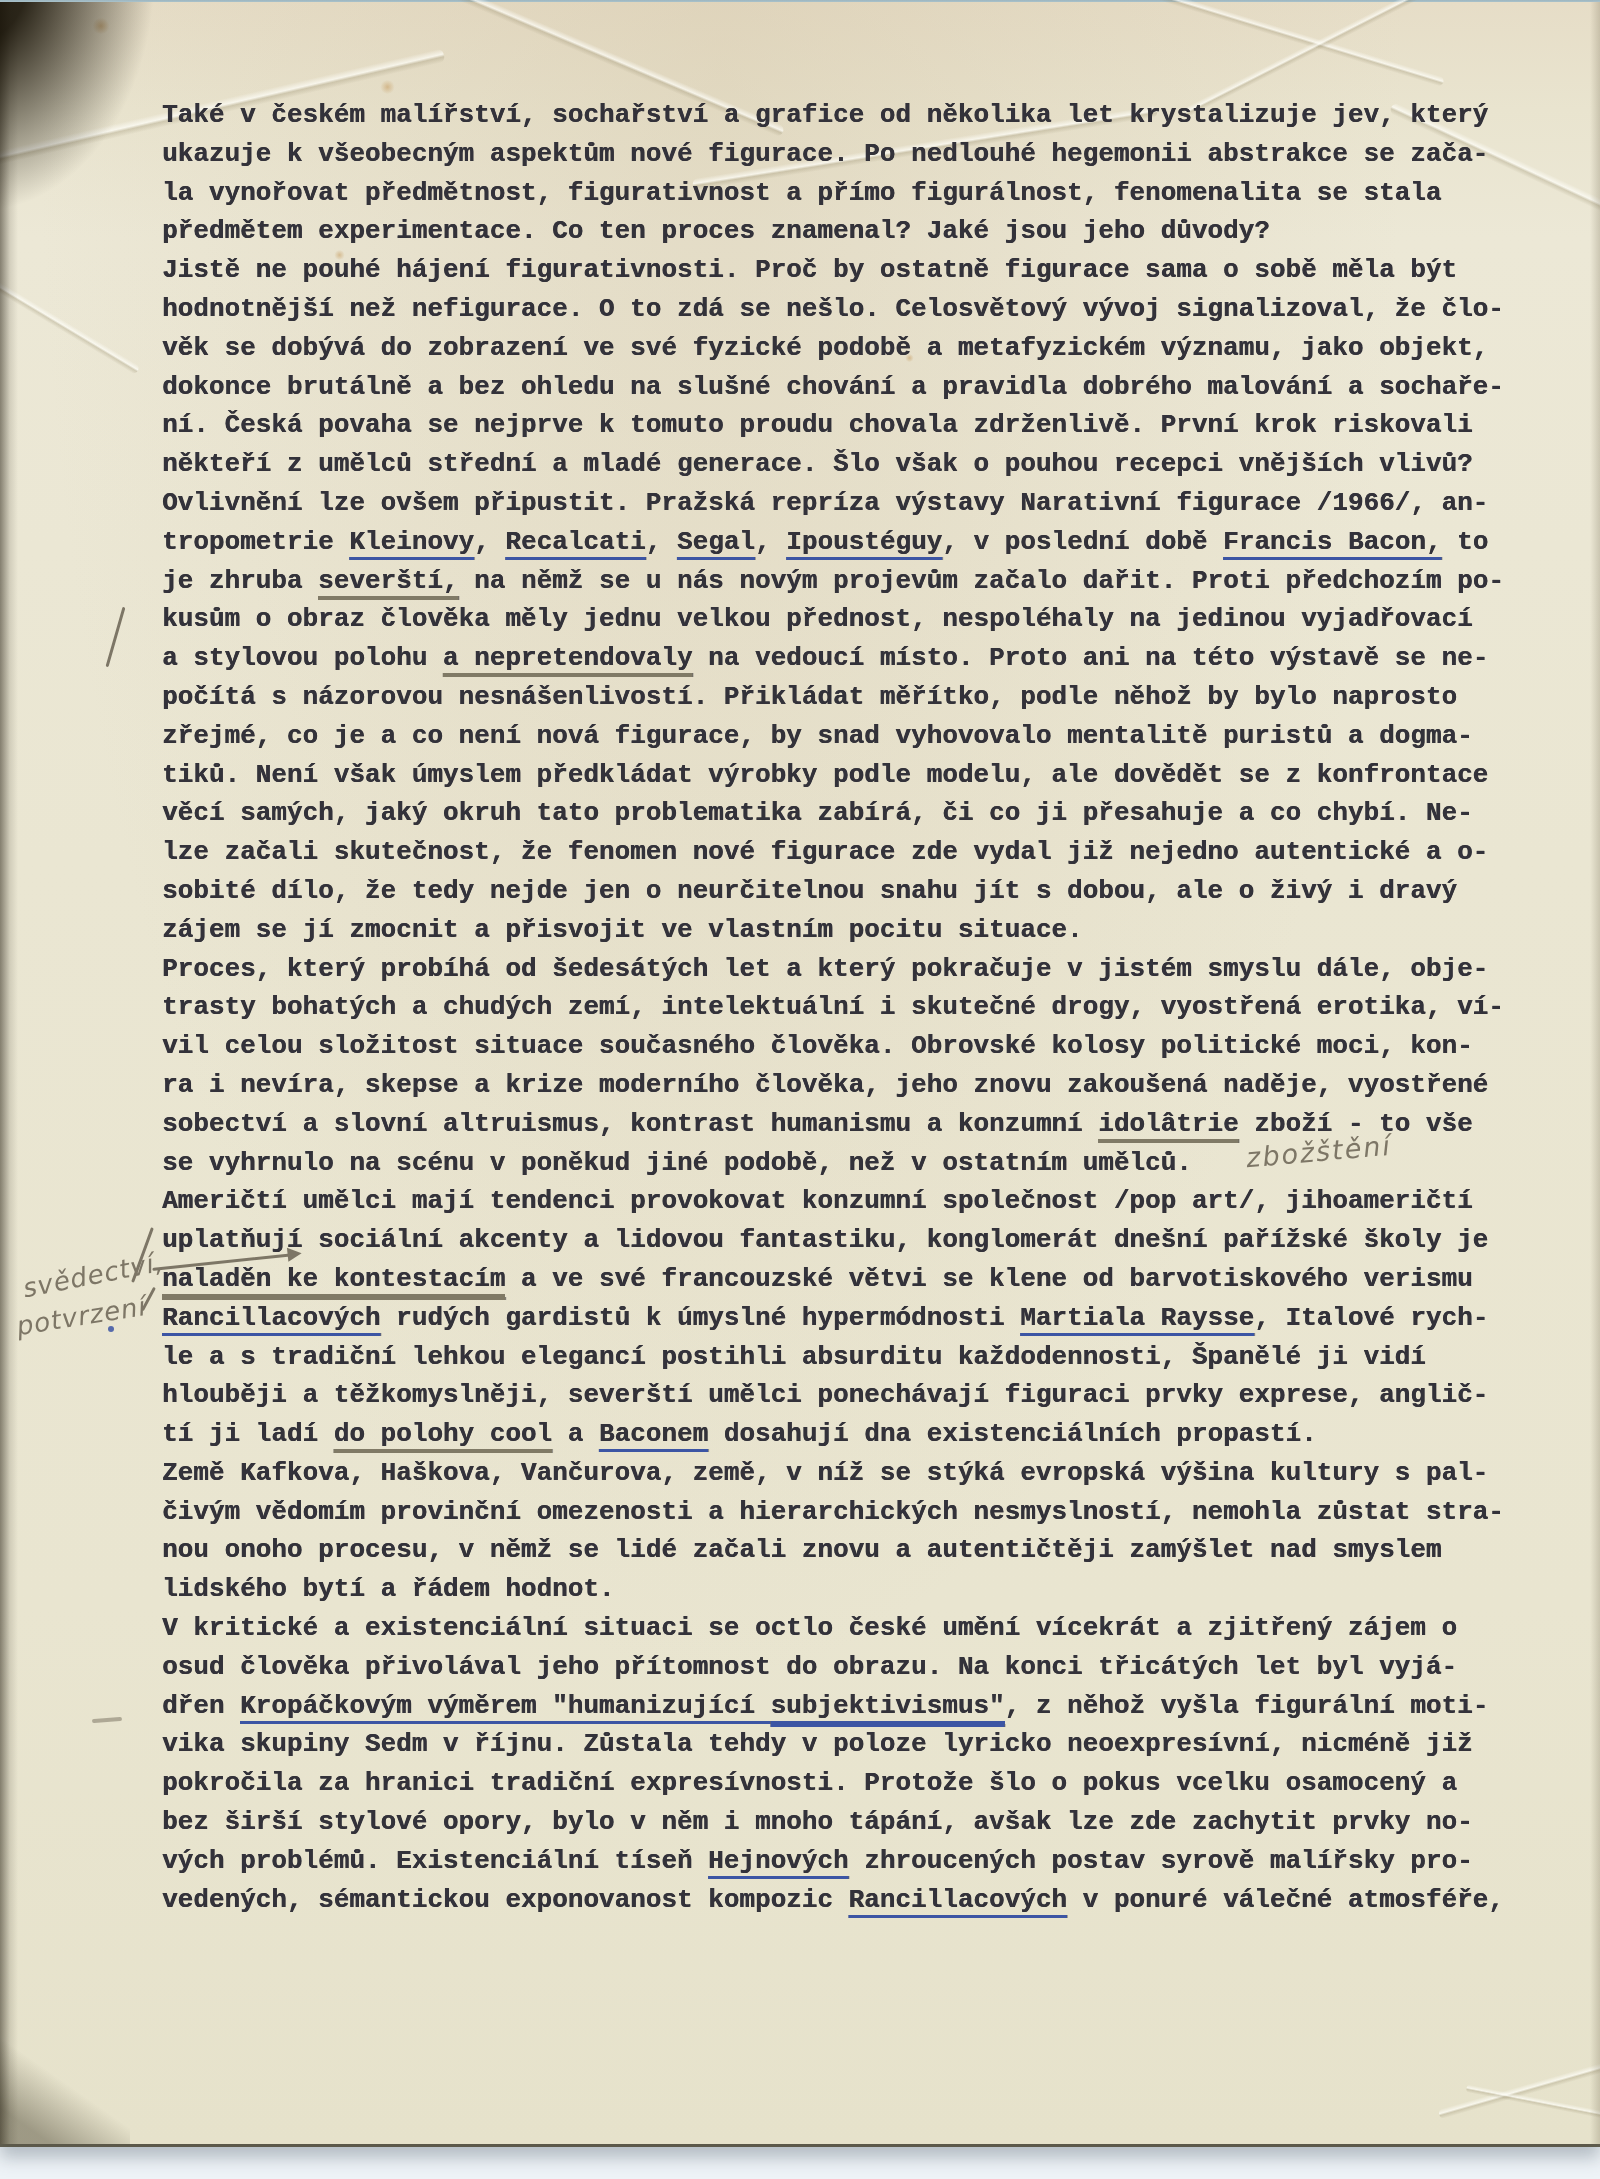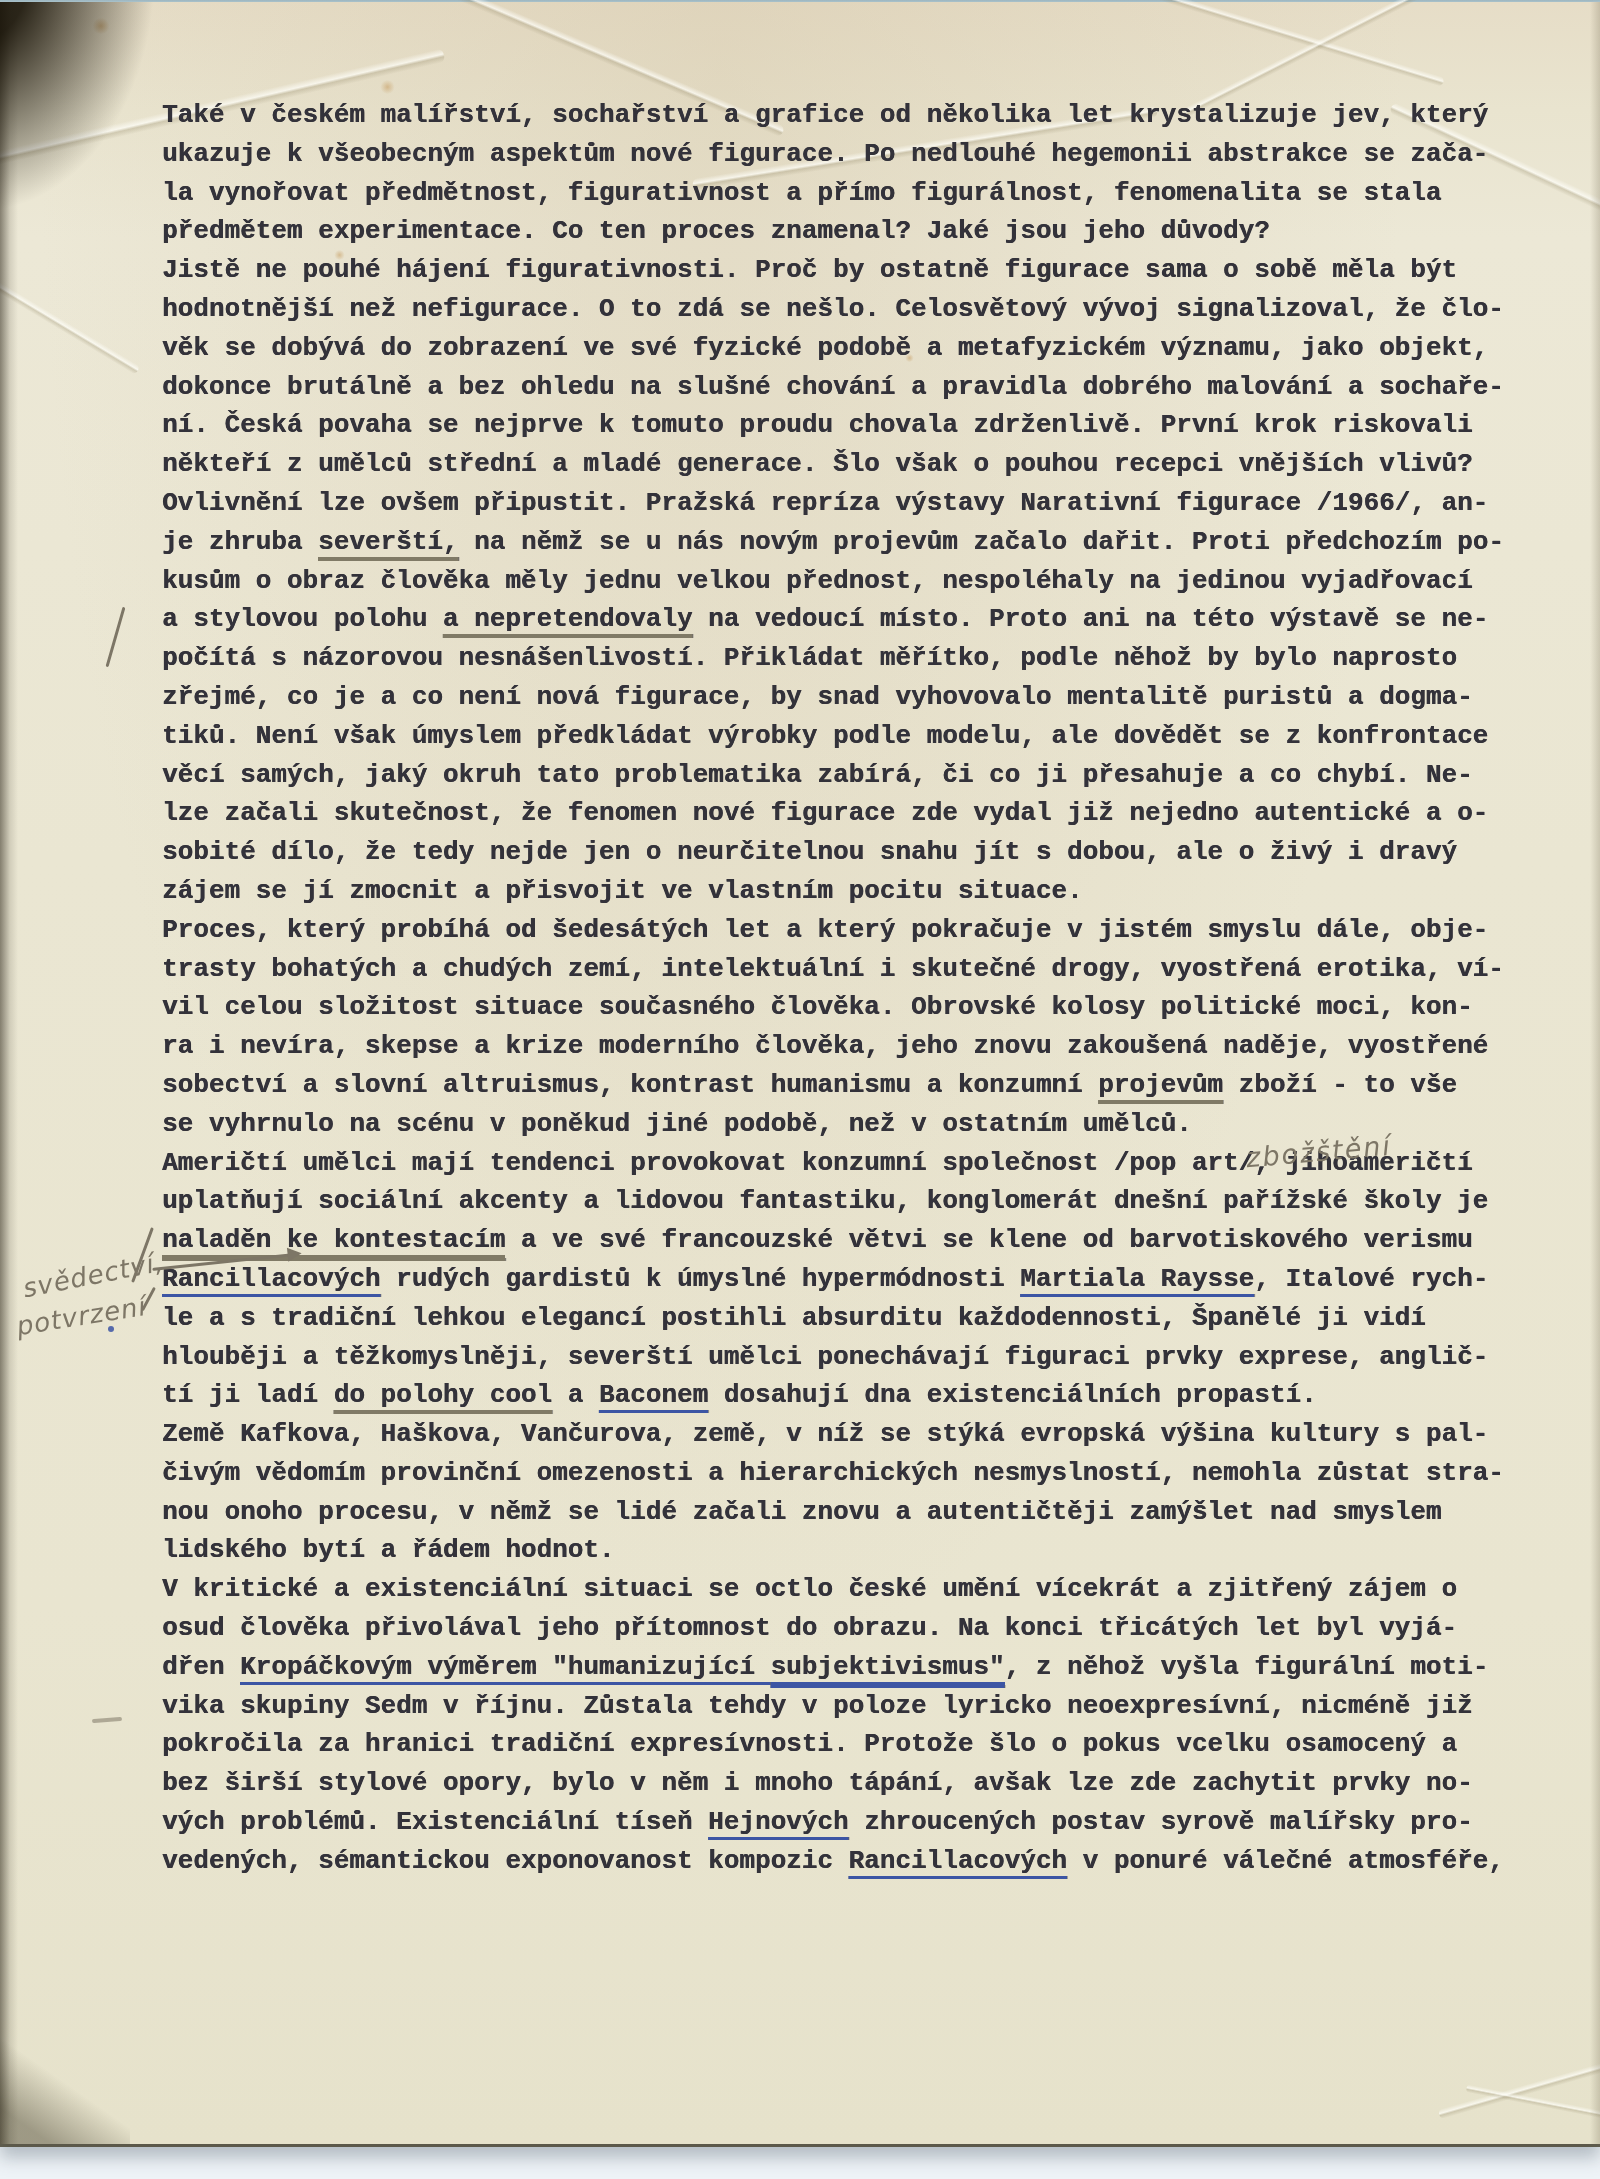--- a/index.html
+++ b/index.html
@@ -92,35 +92,36 @@
       <div class="tline"><span>ukazuje k všeobecným aspektům nové figurace. Po nedlouhé hegemonii abstrakce se zača-</span></div>
       <div class="tline"><span>la vynořovat předmětnost, figurativnost a přímo figurálnost, fenomenalita se stala</span></div>
       <div class="tline"><span>předmětem experimentace. Co ten proces znamenal? Jaké jsou jeho důvody?</span></div>
       <div class="tline"><span>Jistě ne pouhé hájení figurativnosti. Proč by ostatně figurace sama o sobě měla být</span></div>
       <div class="tline"><span>hodnotnější než nefigurace. O to zdá se nešlo. Celosvětový vývoj signalizoval, že člo-</span></div>
       <div class="tline"><span>věk se dobývá do zobrazení ve své fyzické podobě a metafyzickém významu, jako objekt,</span></div>
       <div class="tline"><span>dokonce brutálně a bez ohledu na slušné chování a pravidla dobrého malování a sochaře-</span></div>
       <div class="tline"><span>ní. Česká povaha se nejprve k tomuto proudu chovala zdrženlivě. První krok riskovali</span></div>
       <div class="tline"><span>někteří z umělců střední a mladé generace. Šlo však o pouhou recepci vnějších vlivů?</span></div>
       <div class="tline"><span>Ovlivnění lze ovšem připustit. Pražská repríza výstavy Narativní figurace /1966/, an-</span></div>
+      <div class="tline"><span>tropometrie </span><span class="u-blue">Kleinovy</span><span>, </span><span class="u-blue">Recalcati</span><span>, </span><span class="u-blue">Segal</span><span>, </span><span class="u-blue">Ipoustéguy</span><span>, v poslední době </span><span class="u-blue">Francis Bacon,</span><span> to</span></div>
       <div class="tline"><span>je zhruba </span><span class="u-pencil">severští,</span><span> na němž se u nás novým projevům začalo dařit. Proti předchozím po-</span></div>
       <div class="tline"><span>kusům o obraz člověka měly jednu velkou přednost, nespoléhaly na jedinou vyjadřovací</span></div>
       <div class="tline"><span>a stylovou polohu </span><span class="u-pencil">a nepretendovaly</span><span> na vedoucí místo. Proto ani na této výstavě se ne-</span></div>
       <div class="tline"><span>počítá s názorovou nesnášenlivostí. Přikládat měřítko, podle něhož by bylo naprosto</span></div>
       <div class="tline"><span>zřejmé, co je a co není nová figurace, by snad vyhovovalo mentalitě puristů a dogma-</span></div>
       <div class="tline"><span>tiků. Není však úmyslem předkládat výrobky podle modelu, ale dovědět se z konfrontace</span></div>
       <div class="tline"><span>věcí samých, jaký okruh tato problematika zabírá, či co ji přesahuje a co chybí. Ne-</span></div>
       <div class="tline"><span>lze začali skutečnost, že fenomen nové figurace zde vydal již nejedno autentické a o-</span></div>
       <div class="tline"><span>sobité dílo, že tedy nejde jen o neurčitelnou snahu jít s dobou, ale o živý i dravý</span></div>
       <div class="tline"><span>zájem se jí zmocnit a přisvojit ve vlastním pocitu situace.</span></div>
       <div class="tline"><span>Proces, který probíhá od šedesátých let a který pokračuje v jistém smyslu dále, obje-</span></div>
       <div class="tline"><span>trasty bohatých a chudých zemí, intelektuální i skutečné drogy, vyostřená erotika, ví-</span></div>
       <div class="tline"><span>vil celou složitost situace současného člověka. Obrovské kolosy politické moci, kon-</span></div>
       <div class="tline"><span>ra i nevíra, skepse a krize moderního člověka, jeho znovu zakoušená naděje, vyostřené</span></div>
-      <div class="tline"><span>sobectví a slovní altruismus, kontrast humanismu a konzumní </span><span class="u-pencil">projevům</span><span> zboží - to vše</span></div>
+      <div class="tline"><span>sobectví a slovní altruismus, kontrast humanismu a konzumní </span><span class="u-pencil">idolâtrie</span><span> zboží - to vše</span></div>
       <div class="tline"><span>se vyhrnulo na scénu v poněkud jiné podobě, než v ostatním umělců.</span></div>
       <div class="tline"><span>Američtí umělci mají tendenci provokovat konzumní společnost /pop art/, jihoameričtí</span></div>
       <div class="tline"><span>uplatňují sociální akcenty a lidovou fantastiku, konglomerát dnešní pařížské školy je</span></div>
       <div class="tline"><span class="u-pencil2">naladěn ke kontestacím</span><span> a ve své francouzské větvi se klene od barvotiskového verismu</span></div>
       <div class="tline"><span class="u-blue">Rancillacových</span><span> rudých gardistů k úmyslné hypermódnosti </span><span class="u-blue">Martiala Raysse</span><span>, Italové rych-</span></div>
       <div class="tline"><span>le a s tradiční lehkou elegancí postihli absurditu každodennosti, Španělé ji vidí</span></div>
       <div class="tline"><span>hlouběji a těžkomyslněji, severští umělci ponechávají figuraci prvky exprese, anglič-</span></div>
       <div class="tline"><span>tí ji ladí </span><span class="u-pencil">do polohy cool</span><span> a </span><span class="u-blue">Baconem</span><span> dosahují dna existenciálních propastí.</span></div>
       <div class="tline"><span>Země Kafkova, Haškova, Vančurova, země, v níž se stýká evropská výšina kultury s pal-</span></div>
       <div class="tline"><span>čivým vědomím provinční omezenosti a hierarchických nesmyslností, nemohla zůstat stra-</span></div>

